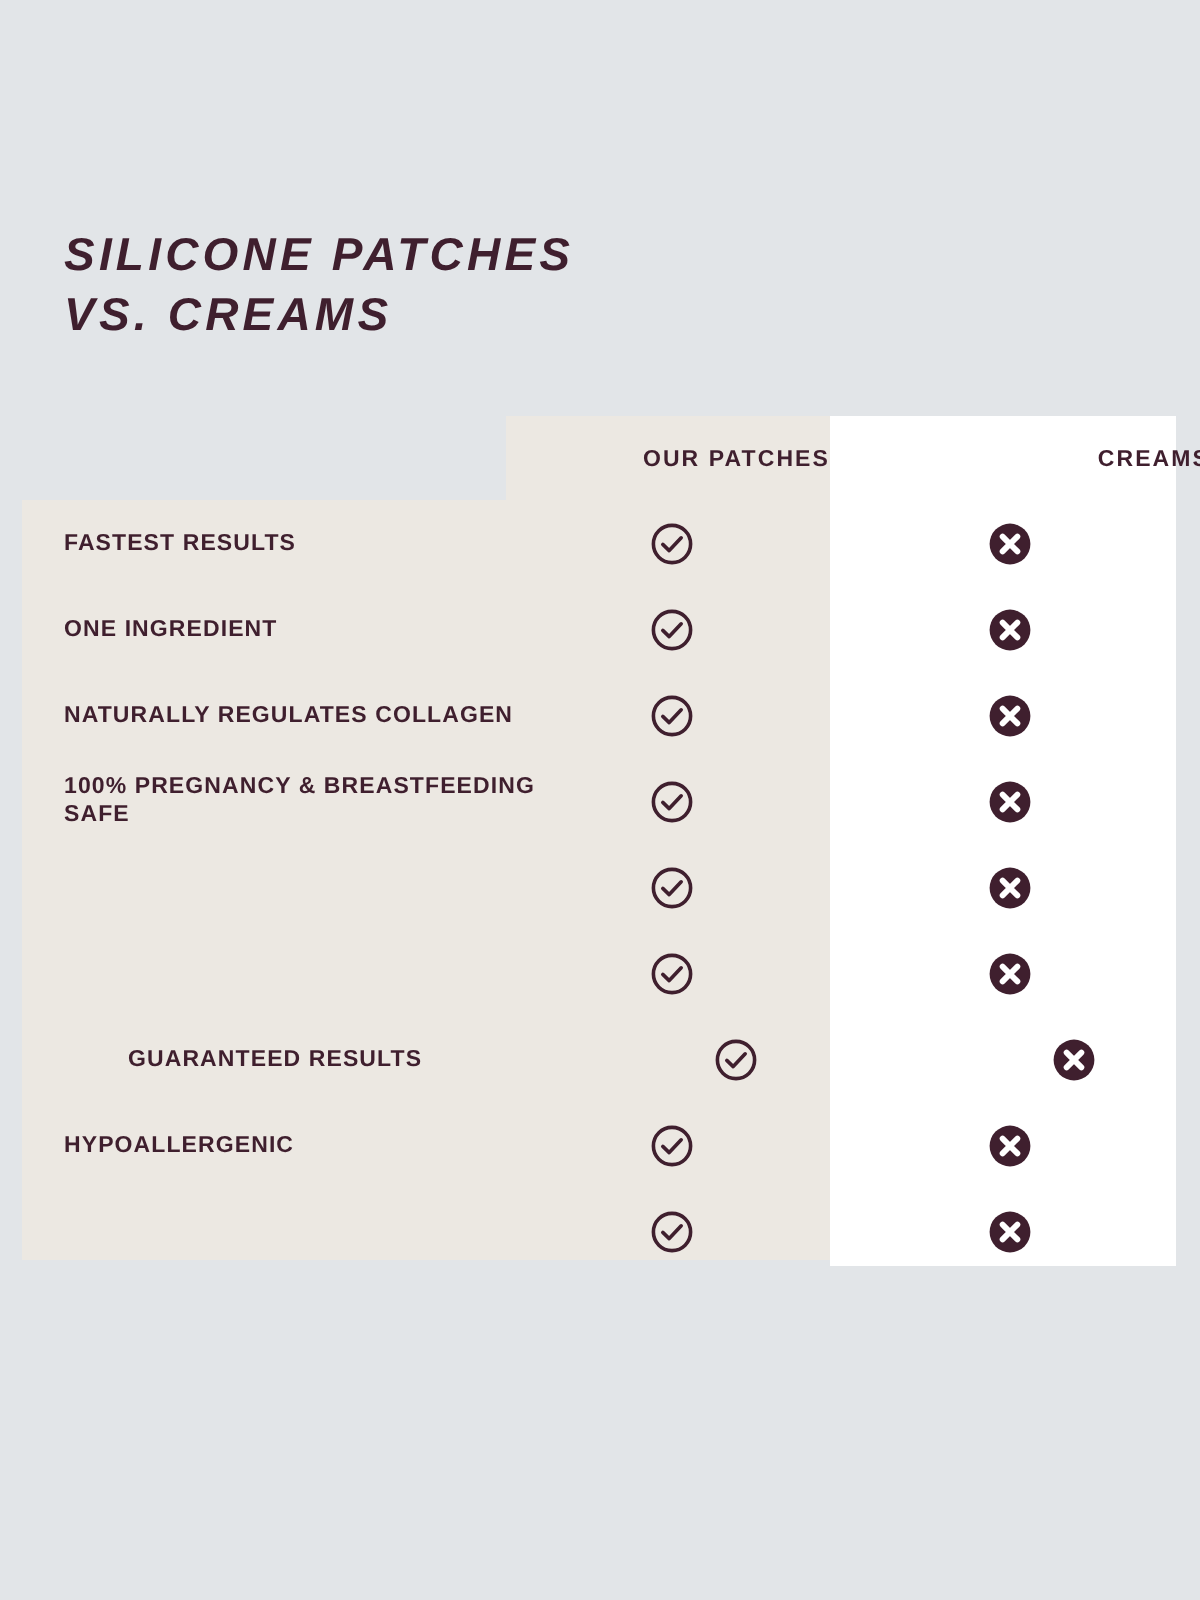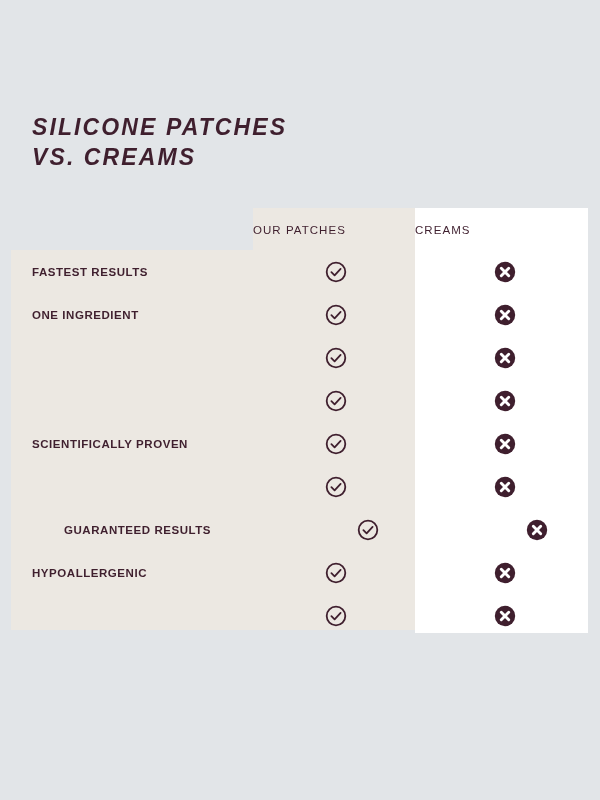--- a/index.html
+++ b/index.html
@@ -61,24 +61,24 @@
     height: 380px;
     background: #ece8e2;
   }
 
   
   .col-header {
     position: absolute;
     top: 224px;
     color: #3f1f2e;
     font-size: 11.5px;
-    font-weight: normal;
+    font-weight: bold;
     letter-spacing: 1.05px;
     text-transform: uppercase;
-    text-align: left;
+    text-align: right;
   }
   #header-patches { left: 253px; width: 162px; }
   #header-creams  { left: 415px; width: 190px; }
 
   
   .row {
     position: absolute;
     left: 0;
     width: 600px;
     height: 43px;
@@ -151,49 +151,50 @@
           </svg>
         </div>
         <div class="cell-cross">
           <svg viewBox="0 0 22 22" xmlns="http://www.w3.org/2000/svg">
             <circle cx="11" cy="11" r="10.2" fill="#3f1f2e"></circle>
             <path d="M7.3 7.3 L14.7 14.7 M14.7 7.3 L7.3 14.7" stroke="#ffffff" stroke-width="2.9" stroke-linecap="round"></path>
           </svg>
         </div>
       </div>
       <div class="row" style="top: 336px;">
+        <div class="row-label">NATURALLY REGULATES COLLAGEN</div>
         <div class="cell-check">
           <svg viewBox="0 0 22 22" xmlns="http://www.w3.org/2000/svg">
             <circle cx="11" cy="11" r="9.3" fill="none" stroke="#3f1f2e" stroke-width="1.8"></circle>
             <path d="M6.4 11.2 L9.6 14.3 L15.6 7.9" fill="none" stroke="#3f1f2e" stroke-width="1.8" stroke-linecap="round" stroke-linejoin="round"></path>
           </svg>
         </div>
         <div class="cell-cross">
           <svg viewBox="0 0 22 22" xmlns="http://www.w3.org/2000/svg">
             <circle cx="11" cy="11" r="10.2" fill="#3f1f2e"></circle>
             <path d="M7.3 7.3 L14.7 14.7 M14.7 7.3 L7.3 14.7" stroke="#ffffff" stroke-width="2.9" stroke-linecap="round"></path>
           </svg>
         </div>
       </div>
       <div class="row" style="top: 379px;">
+        <div class="row-label">100% PREGNANCY &amp; BREASTFEEDING SAFE</div>
         <div class="cell-check">
           <svg viewBox="0 0 22 22" xmlns="http://www.w3.org/2000/svg">
             <circle cx="11" cy="11" r="9.3" fill="none" stroke="#3f1f2e" stroke-width="1.8"></circle>
             <path d="M6.4 11.2 L9.6 14.3 L15.6 7.9" fill="none" stroke="#3f1f2e" stroke-width="1.8" stroke-linecap="round" stroke-linejoin="round"></path>
           </svg>
         </div>
         <div class="cell-cross">
           <svg viewBox="0 0 22 22" xmlns="http://www.w3.org/2000/svg">
             <circle cx="11" cy="11" r="10.2" fill="#3f1f2e"></circle>
             <path d="M7.3 7.3 L14.7 14.7 M14.7 7.3 L7.3 14.7" stroke="#ffffff" stroke-width="2.9" stroke-linecap="round"></path>
           </svg>
         </div>
       </div>
       <div class="row" style="top: 422px;">
-        <div class="row-label">SCIENTIFICALLY PROVEN</div>
         <div class="cell-check">
           <svg viewBox="0 0 22 22" xmlns="http://www.w3.org/2000/svg">
             <circle cx="11" cy="11" r="9.3" fill="none" stroke="#3f1f2e" stroke-width="1.8"></circle>
             <path d="M6.4 11.2 L9.6 14.3 L15.6 7.9" fill="none" stroke="#3f1f2e" stroke-width="1.8" stroke-linecap="round" stroke-linejoin="round"></path>
           </svg>
         </div>
         <div class="cell-cross">
           <svg viewBox="0 0 22 22" xmlns="http://www.w3.org/2000/svg">
             <circle cx="11" cy="11" r="10.2" fill="#3f1f2e"></circle>
             <path d="M7.3 7.3 L14.7 14.7 M14.7 7.3 L7.3 14.7" stroke="#ffffff" stroke-width="2.9" stroke-linecap="round"></path>

